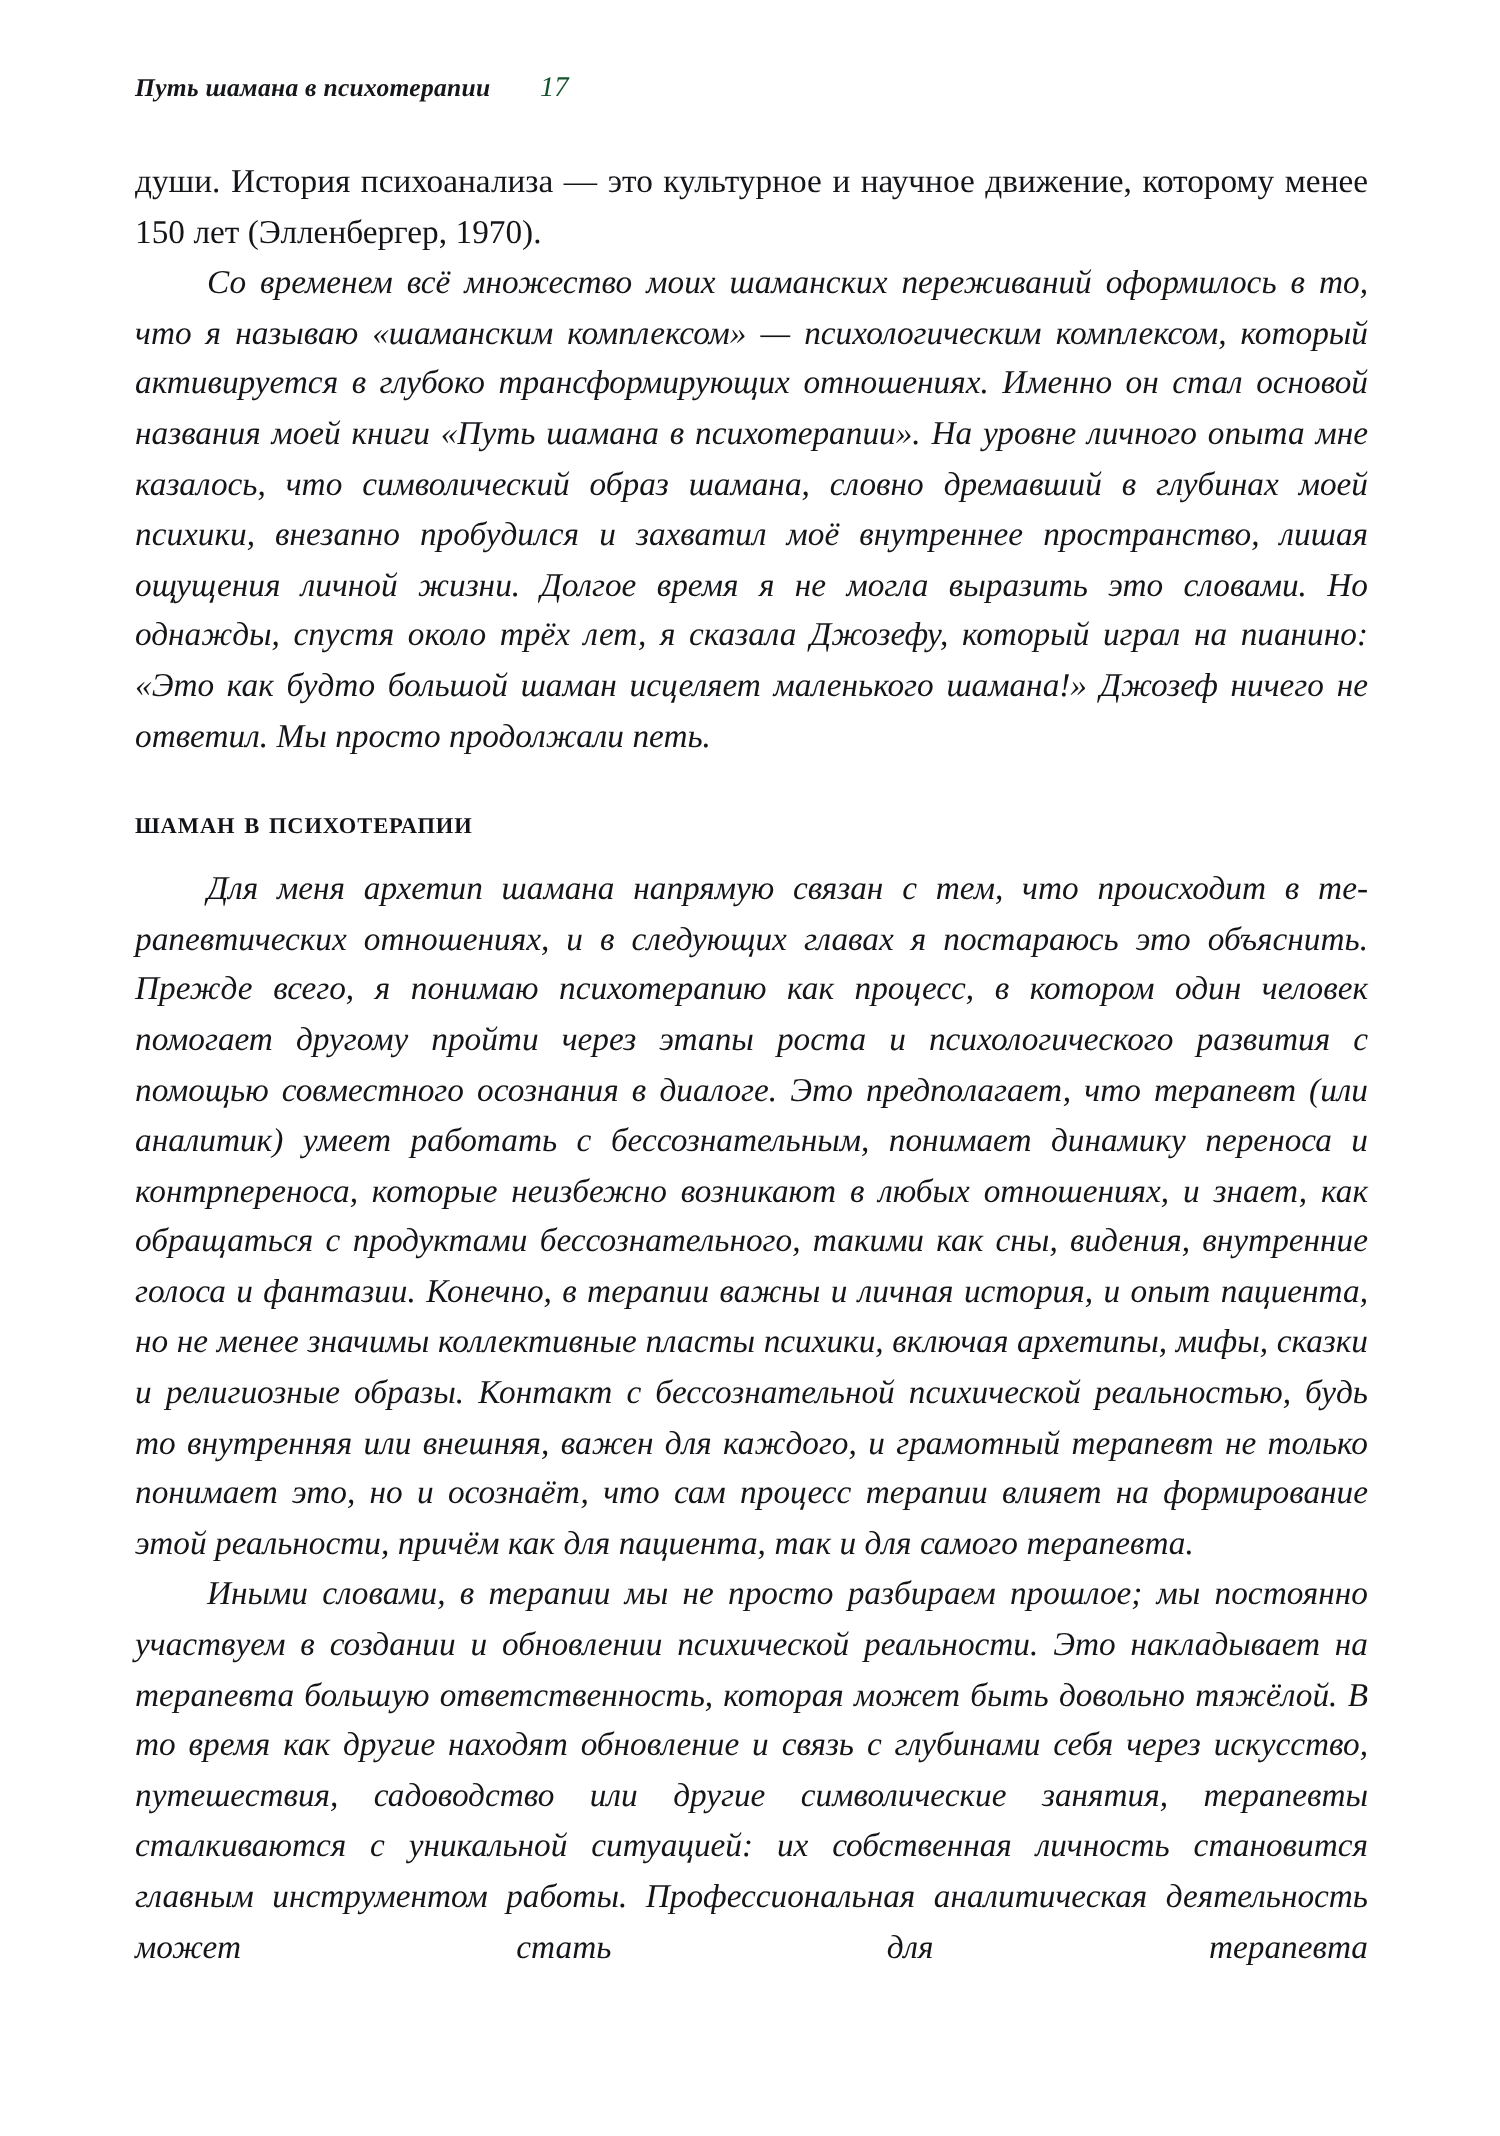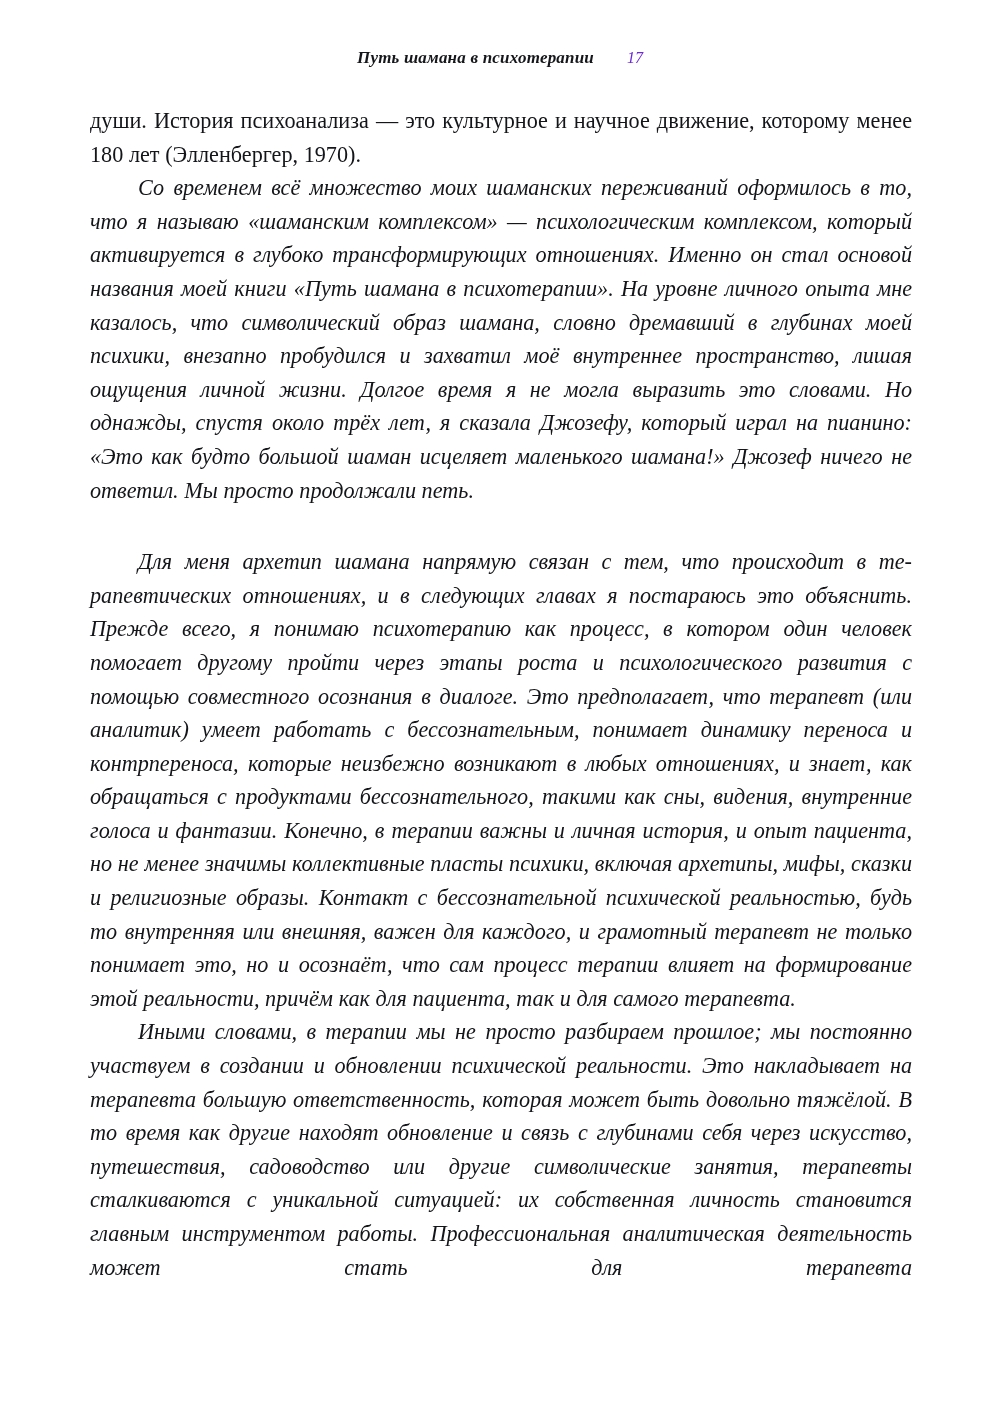--- a/index.html
+++ b/index.html
@@ -21,39 +21,39 @@
 
   
   .running-header {
     position: absolute;
     left: 90px;
     right: 90px;
     top: 48px;
     height: 26px;
     display: flex;
     align-items: baseline;
-    justify-content: center;
+    justify-content: flex-start;
     gap: 33px;
   }
 
   .running-header-title {
     font-family: "Liberation Serif", "DejaVu Serif", serif;
     font-style: italic;
     font-weight: bold;
     font-size: 17px;
     letter-spacing: 0.2px;
     color: #15161a;
     white-space: nowrap;
   }
 
   .running-header-folio {
     font-family: "Liberation Serif", "DejaVu Serif", serif;
     font-style: italic;
-    font-size: 16px;
-    color: #6d28d9;
+    font-size: 19px;
+    color: #14532d;
   }
 
   
   .textblock {
     position: absolute;
     left: 90px;
     top: 104px;
     width: 822px;
   }
 
@@ -102,26 +102,27 @@
 
 <div class="page">
 
   <div class="running-header">
     <span class="running-header-title">Путь шамана в психотерапии</span>
     <span class="running-header-folio">17</span>
   </div>
 
   <div class="textblock">
 
-    <p class="para">души. История психоанализа — это культурное и научное движение, кото­рому менее 180 лет (Элленбергер, 1970).</p>
+    <p class="para">души. История психоанализа — это культурное и научное движение, кото­рому менее 150 лет (Элленбергер, 1970).</p>
 
     <p class="para indent">Со временем всё множество моих шаманских переживаний оформи­лось в то, что я называю «шаманским комплексом» — психологическим комплексом, который активируется в глубоко трансформирующих отноше­ниях. Именно он стал основой названия моей книги «Путь шамана в пси­хотерапии». На уровне личного опыта мне казалось, что символический образ шамана, словно дремавший в глубинах моей психики, внезапно про­будился и захватил моё внутреннее пространство, лишая ощущения лич­ной жизни. Долгое время я не могла выразить это словами. Но однажды, спустя около трёх лет, я сказала Джозефу, который играл на пианино: «Это как будто большой шаман исцеляет маленького шамана!» Джозеф ничего не ответил. Мы просто продолжали петь.</p>
 
     <div class="gap-before-heading"></div>
 
+    <h2 class="section-heading">Шаман в психотерапии</h2>
 
     <div class="gap-after-heading"></div>
 
     <p class="para indent">Для меня архетип шамана напрямую связан с тем, что происходит в те­рапевтических отношениях, и в следующих главах я постараюсь это объяс­нить. Прежде всего, я понимаю психотерапию как процесс, в котором один человек помогает другому пройти через этапы роста и психологического развития с помощью совместного осознания в диалоге. Это предполагает, что терапевт (или аналитик) умеет работать с бессознательным, понимает динамику переноса и контрпереноса, которые неизбежно возникают в лю­бых отношениях, и знает, как обращаться с продуктами бессознательного, такими как сны, видения, внутренние голоса и фантазии. Конечно, в тера­пии важны и личная история, и опыт пациента, но не менее значимы кол­лективные пласты психики, включая архетипы, мифы, сказки и религиозные образы. Контакт с бессознательной психической реальностью, будь то вну­тренняя или внешняя, важен для каждого, и грамотный терапевт не только понимает это, но и осознаёт, что сам процесс терапии влияет на формирова­ние этой реальности, причём как для пациента, так и для самого терапевта.</p>
 
     <p class="para indent stretch-last">Иными словами, в терапии мы не просто разбираем прошлое; мы по­стоянно участвуем в создании и обновлении психической реальности. Это накладывает на терапевта большую ответственность, которая может быть довольно тяжёлой. В то время как другие находят обновление и связь с глу­бинами себя через искусство, путешествия, садоводство или другие сим­волические занятия, терапевты сталкиваются с уникальной ситуацией: их собственная личность становится главным инструментом работы. Про­фессиональная аналитическая деятельность может стать для терапевта</p>
 
   </div>
 
 </div>

